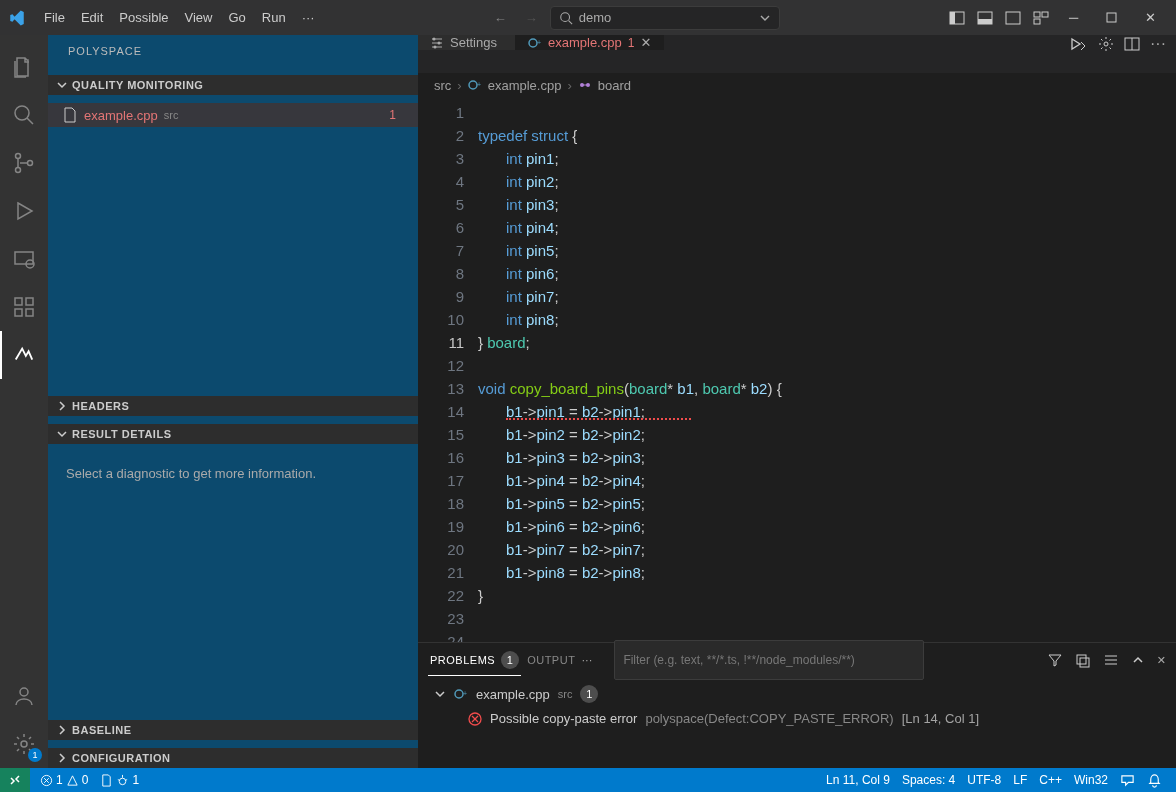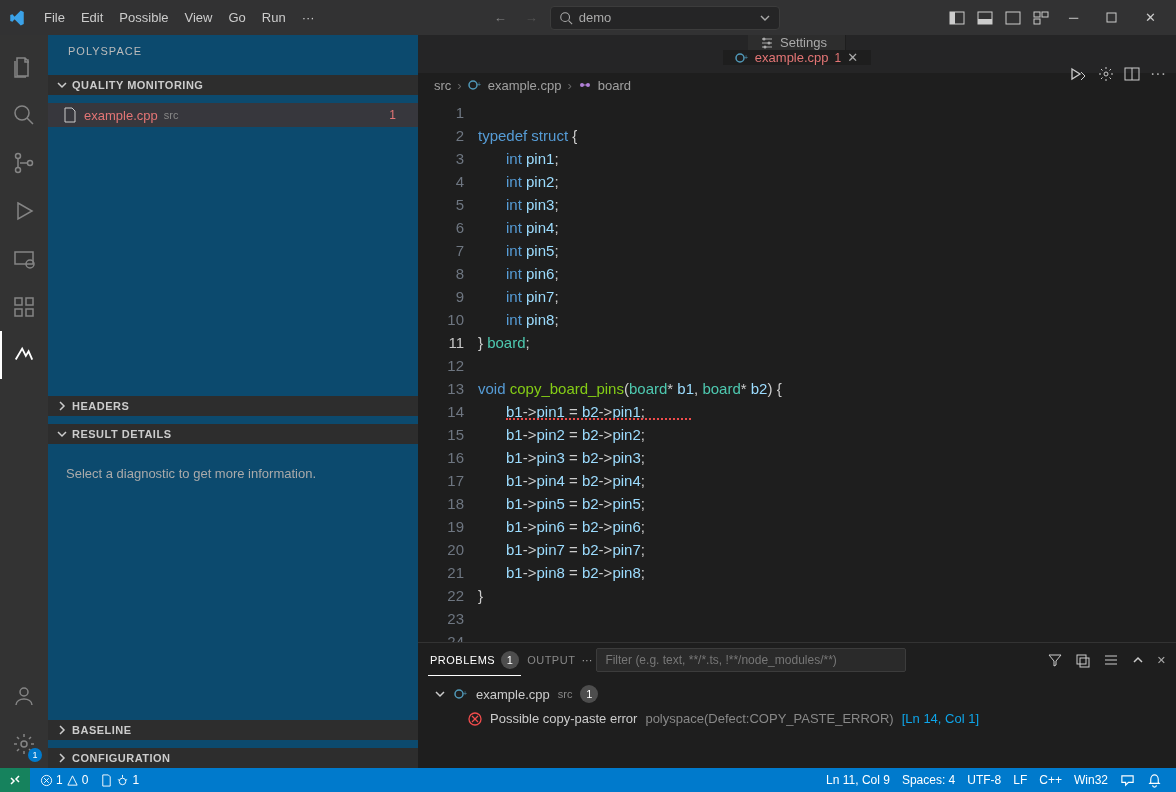--- a/index.html
+++ b/index.html
@@ -38,21 +38,21 @@
 .side-panel .file-row.active { background: #37373d; }
 .side-panel .file-row .ficon { margin-right: 6px; color: #cccccc; }
 .side-panel .file-row .fname { color: #e37575; }
 .side-panel .file-row .ftag { color: #888; margin-left: 6px; font-size: 11px; }
 .side-panel .file-row .fcount { margin-left: auto; color: #e37575; font-size: 12px; padding-right: 8px; }
 .side-panel .section-body { flex: 1; padding: 14px 18px; color: #aaa; font-size: 13px; }
 .side-panel .flex-grow { flex: 1; }
 
 
 .editor-area { flex: 1; display: flex; flex-direction: column; background: #1e1e1e; overflow: hidden; }
-.tab-bar { height: 38px; background: #252526; display: flex; align-items: center; flex-direction: column; }
+.tab-bar { height: 38px; background: #252526; display: flex; align-items: flex-start; }
 .tab { display: flex; align-items: center; padding: 0 12px; background: #2d2d2d; border-right: 1px solid #1e1e1e; cursor: pointer; font-size: 13px; color: #aaa; }
 .tab.active { background: #1e1e1e; }
 .tab.modified .tab-label { color: #e37575; }
 .tab .tab-icon { margin-right: 6px; }
 .tab .tab-label { margin-right: 6px; }
 .tab .tab-mod { color: #e37575; margin-right: 6px; font-size: 12px; }
 .tab .tab-close { color: #aaa; cursor: pointer; }
 .tab-bar .tab-right { margin-left: auto; display: flex; align-items: center; gap: 10px; padding: 0 10px; color: #aaa; }
 .tab-bar .tab-right .tbtn { cursor: pointer; }
 
@@ -77,34 +77,34 @@
 .pn { color: #cccccc; }
 .op { color: #cccccc; }
 
 
 .panel { height: 126px; background: #1e1e1e; border-top: 1px solid #333; display: flex; flex-direction: column; }
 .panel-tabs { height: 34px; display: flex; align-items: center; padding: 0 10px; font-size: 11px; gap: 4px; }
 .panel-tabs .ptab { color: #888; cursor: pointer; padding: 6px 2px; letter-spacing: 0.5px; }
 .panel-tabs .ptab.active { color: #fff; border-bottom: 1px solid #fff; }
 .panel-tabs .ptab .cnt-badge { display:inline-flex; align-items:center; justify-content:center; min-width:18px; height:18px; background:#4d4d4d; border-radius:9px; font-size:11px; margin-left:6px; color:#fff; }
 .panel-tabs .p-ell { color: #aaa; cursor: pointer; }
-.panel-tabs .pfilter { background: #2a2a2a; border: 1px solid #3c3c3c; border-radius: 2px; height: 24px; width: 310px; display: flex; align-items: center; padding: 0 8px; color: #777; font-size: 12px; }
+.panel-tabs .pfilter { margin-left: 18px; background: #2a2a2a; border: 1px solid #3c3c3c; border-radius: 2px; height: 40px; width: 310px; display: flex; align-items: center; padding: 0 8px; color: #777; font-size: 12px; }
 .panel-tabs .pright { margin-left: auto; display: flex; align-items: center; gap: 12px; color: #aaa; }
 .panel-tabs .pright .pi { cursor: pointer; }
 .panel-body { flex: 1; overflow: auto; font-size: 13px; padding: 4px 10px; }
 .prob-file { display: flex; align-items: center; gap: 8px; padding: 4px 6px; cursor: pointer; }
 .prob-file .chev { color: #aaa; }
 .prob-file .pf-name { color: #ccc; }
 .prob-file .pf-tag { color: #888; font-size: 11px; }
 .prob-file .pf-cnt { display:inline-flex; align-items:center; justify-content:center; min-width:18px; height:18px; background:#4d4d4d; border-radius:9px; font-size:11px; color:#fff; }
 .prob-item { display: flex; align-items: center; gap: 8px; padding: 4px 6px 4px 40px; cursor: pointer; }
 .prob-item .eicon { color: #f14c4c; }
 .prob-item .pmsg { color: #ccc; }
 .prob-item .psrc { color: #888; }
-.prob-item .ploc { color: #0ea5e9; }
+.prob-item .ploc { color: #a3a3a3; }
 
 
 .statusbar { height: 24px; background: #007acc; display: flex; align-items: center; font-size: 12px; color: #fff; padding: 0 8px; }
 .statusbar .sb-item { padding: 0 6px; cursor: pointer; display: flex; align-items: center; gap: 3px; }
 .statusbar .sb-remote { background: #16825d; height: 100%; display: flex; align-items: center; padding: 0 8px; margin-left: -8px; margin-right: 4px; }
 .statusbar .sb-right { margin-left: auto; display: flex; align-items: center; }
 
 svg { display: block; }
 .cnt-badge-small { display:inline-flex; align-items:center; justify-content:center; width:14px; height:14px; background:#007acc; border-radius:7px; font-size:9px; color:#fff; position:absolute; bottom:6px; right:6px; }
 </style>

